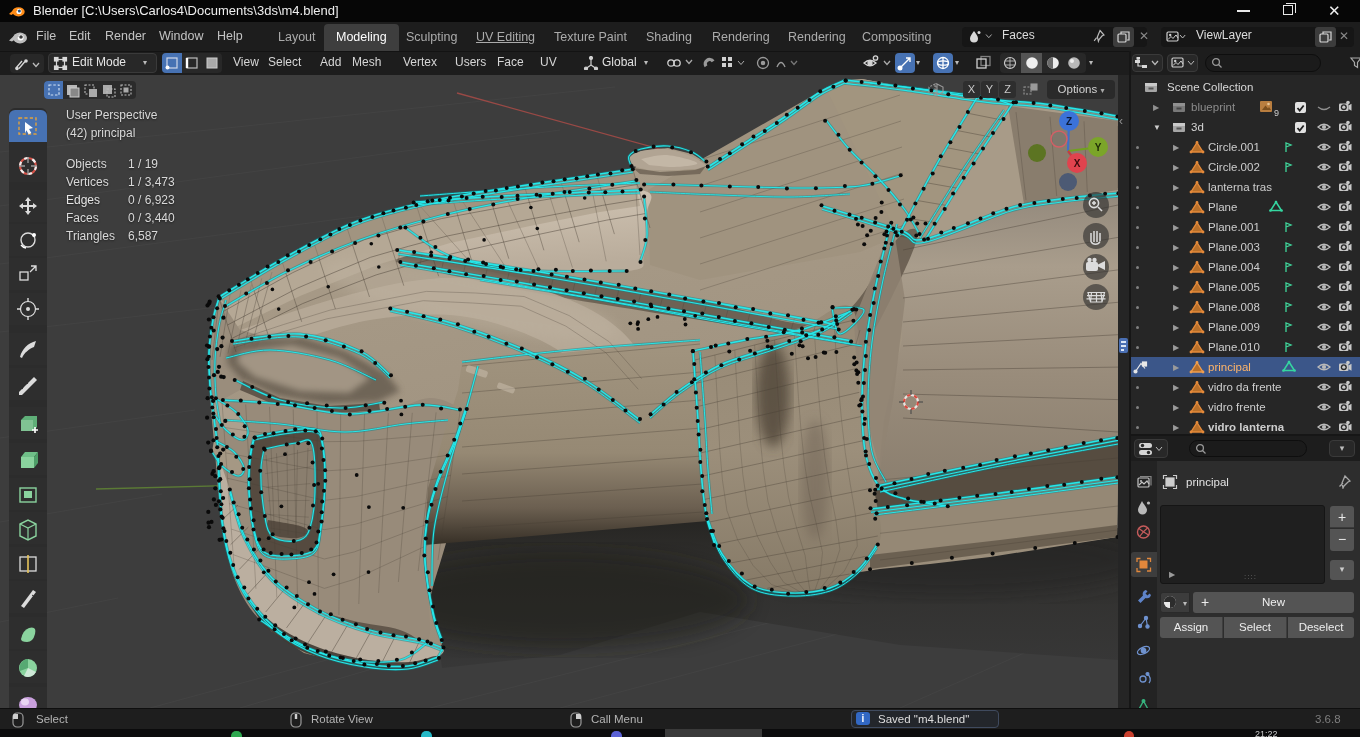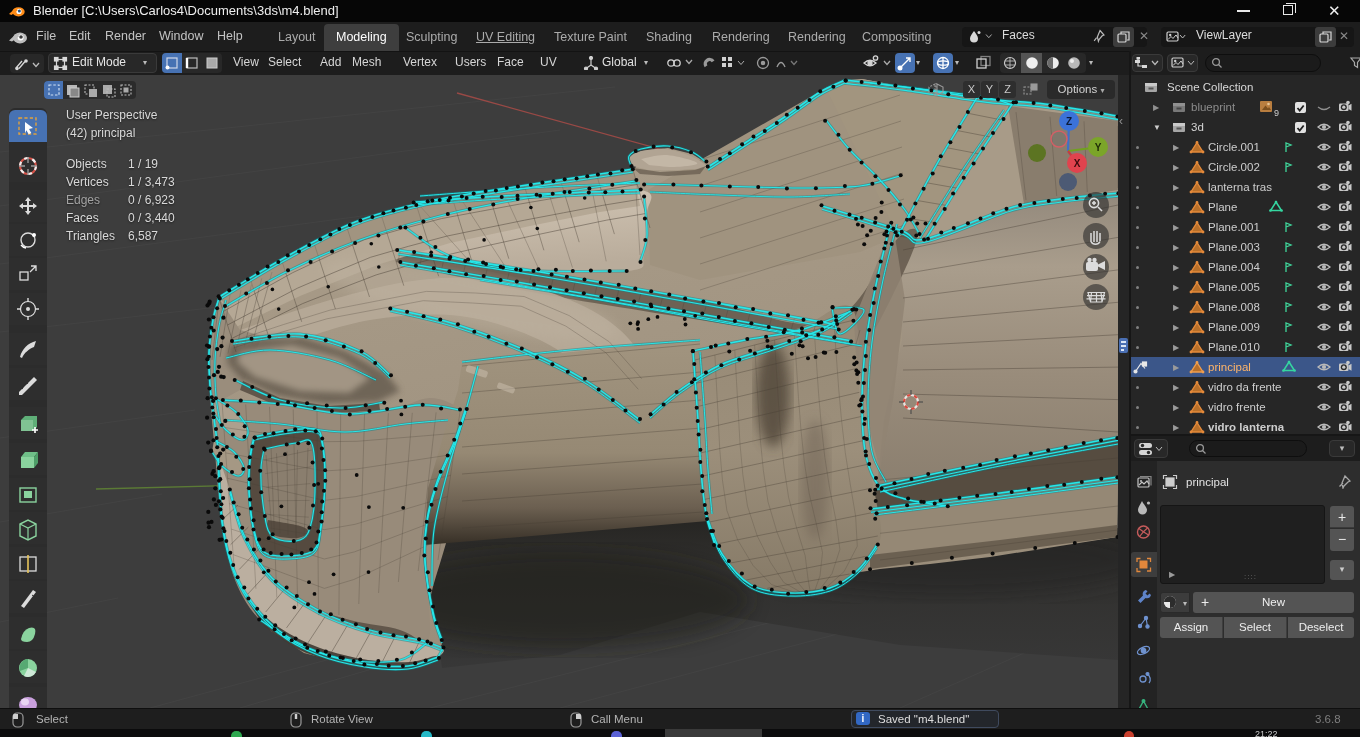--- a/index.html
+++ b/index.html
@@ -2086,21 +2086,21 @@
           <rect x="2" y="6" width="7" height="7" stroke-dasharray="2 1.4"></rect>
           <rect x="9" y="3" width="6" height="6" fill="#9a9a9a"></rect>
         </g>
       </svg></div>
     <div class="abs" style="left:1047px;top:80px;width:68px;height:19px;background:#2a2a2a;border-radius:4px;color:#d2d2d2;font-size:11.5px;text-align:center;line-height:19px;">Options <span style="font-size:8px;color:#aaa;">▾</span></div>
 <div class="abs" style="left:66px;top:106px;color:#d9d9d9;font-size:12px;line-height:18px;text-shadow:0 1px 2px rgba(0,0,0,0.5);">User Perspective<br>(42) principal</div>
     <div class="abs" style="left:66px;top:157px;color:#d9d9d9;font-size:12px;text-shadow:0 1px 2px rgba(0,0,0,0.5);">Objects</div>
     <div class="abs" style="left:128px;top:157px;color:#d9d9d9;font-size:12px;text-shadow:0 1px 2px rgba(0,0,0,0.5);">1 / 19</div>
     <div class="abs" style="left:66px;top:175px;color:#d9d9d9;font-size:12px;text-shadow:0 1px 2px rgba(0,0,0,0.5);">Vertices</div>
     <div class="abs" style="left:128px;top:175px;color:#d9d9d9;font-size:12px;text-shadow:0 1px 2px rgba(0,0,0,0.5);">1 / 3,473</div>
-    <div class="abs" style="left:66px;top:193px;color:#a3a3a3;font-size:12px;text-shadow:0 1px 2px rgba(0,0,0,0.5);">Edges</div>
+    <div class="abs" style="left:66px;top:193px;color:#e5e5e5;font-size:12px;text-shadow:0 1px 2px rgba(0,0,0,0.5);">Edges</div>
     <div class="abs" style="left:128px;top:193px;color:#d9d9d9;font-size:12px;text-shadow:0 1px 2px rgba(0,0,0,0.5);">0 / 6,923</div>
     <div class="abs" style="left:66px;top:211px;color:#d9d9d9;font-size:12px;text-shadow:0 1px 2px rgba(0,0,0,0.5);">Faces</div>
     <div class="abs" style="left:128px;top:211px;color:#d9d9d9;font-size:12px;text-shadow:0 1px 2px rgba(0,0,0,0.5);">0 / 3,440</div>
     <div class="abs" style="left:66px;top:229px;color:#d9d9d9;font-size:12px;text-shadow:0 1px 2px rgba(0,0,0,0.5);">Triangles</div>
     <div class="abs" style="left:128px;top:229px;color:#d9d9d9;font-size:12px;text-shadow:0 1px 2px rgba(0,0,0,0.5);">6,587</div>
 <div class="abs" style="left:9px;top:108px;width:38px;height:596px;background:#2c2c2c;border-radius:6px;"></div>
     <div class="abs" style="left:9px;top:110px;width:38px;height:32px;background:#4772b3;border-radius:6px 6px 0 0;"><svg width="32" height="28" viewBox="0 0 32 28" style="margin:2px 0 0 3px;">
         <rect x="7" y="6" width="17" height="16" fill="none" stroke="#e2a23c" stroke-width="1.4" stroke-dasharray="3.2 2.2"></rect>
         <path d="M13,10 l8,6 -4,0.9 2.3,4 -2.6,1.4 -2.3,-4 -1.4,3 z" fill="#fdfdfd"></path>
       </svg></div>

